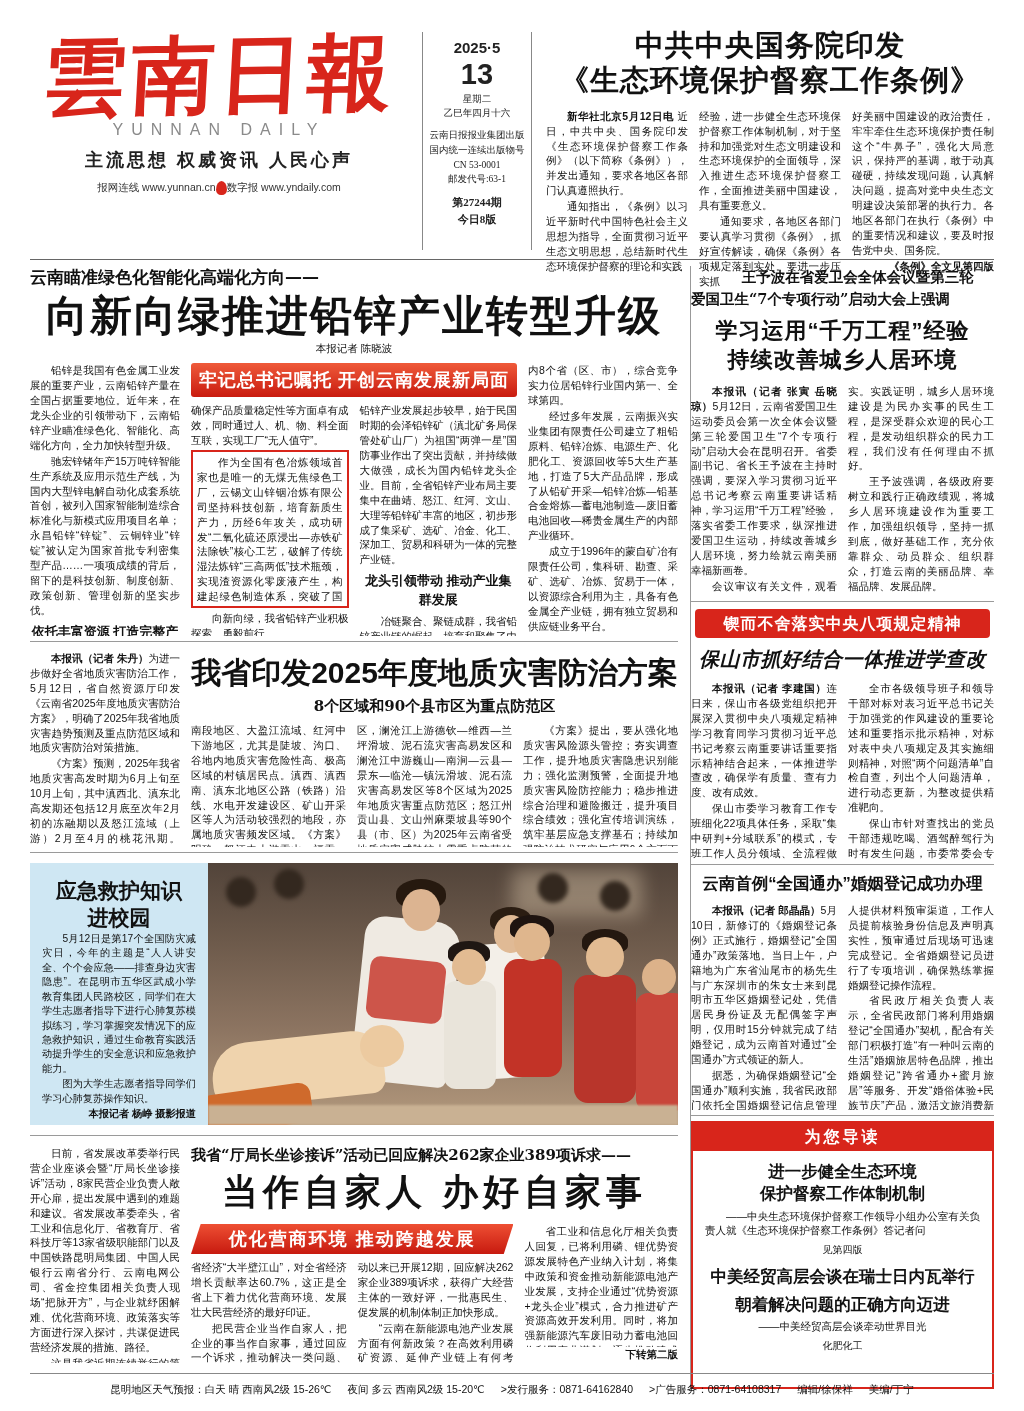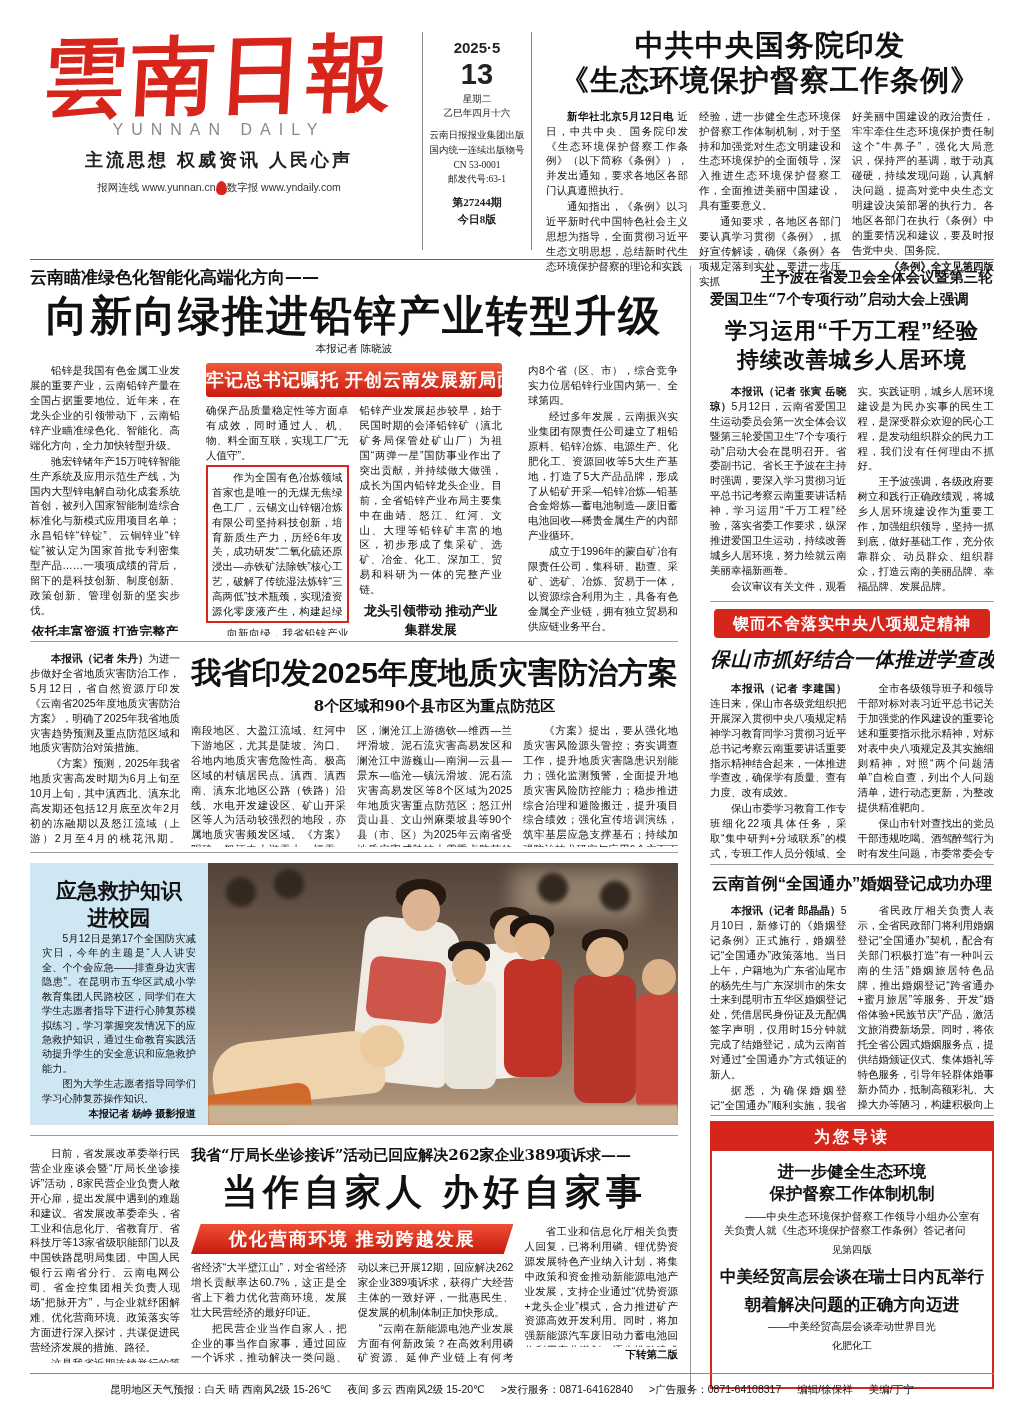--- a/index.html
+++ b/index.html
@@ -37,29 +37,29 @@
   .btx p.cont { text-indent:0; }
   .cols { display:flex; gap:11px; }
   .col { flex:1; min-width:0; }
   .turn { text-align:right !important; font-weight:bold; text-indent:0 !important; }
   .endnote { text-align:right !important; font-weight:bold; text-indent:0 !important; }
   .sub-head { font-weight:900; font-size:13px; text-align:center; margin:5px 0; }
 
   
   .main-row { display:flex; }
   .left-col { width:648px; flex:none; }
-  .right-col { flex:1; min-width:0; border-left:1px solid #999; margin-left:12px; padding-left:19px; }
+  .right-col { flex:1; min-width:0; border-left:1px solid #999; margin-left:12px; padding-left:0; }
   .sec { overflow:hidden; }
 
   
   .sec-lead { height:370px; }
   .lead-kicker { font-family:"DejaVu Serif","Liberation Serif",serif; font-weight:bold; font-size:17px; color:#111; }
   .lead-headline { margin:3px 0 2px; font-size:42px; font-weight:900; text-align:center; letter-spacing:2px; line-height:1.15; white-space:nowrap; }
   .lead-byline { text-align:center; font-size:10.5px; margin-bottom:7px; }
-  .lead-body { display:flex; gap:26px; }
+  .lead-body { display:flex; gap:11px; }
   .lcol1,.lcol4 { width:150px; flex:none; }
   .lcol4 { display:flex; flex-direction:column; }
   .lcol4 .grow { flex:1; overflow:hidden; }
   .lmid { flex:1; min-width:0; }
   .banner-red { background:linear-gradient(180deg,#ef5a3a,#c91b0f); color:#fff; font-weight:900; font-size:18px;
                 text-align:center; line-height:34px; height:34px; border-radius:3px; margin-bottom:6px;
                 letter-spacing:1px; white-space:nowrap; overflow:hidden; }
   .red-box { border:2px solid #d8251b; padding:3px 4px; margin:2px 0 3px; text-indent:2em; text-align:justify;
              max-height:148px; overflow:hidden; }
 
@@ -434,20 +434,21 @@
         <section class="sec sec-marriage">
           <h2 class="mar-headline">云南首例“全国通办”婚姻登记成功办理</h2>
           <div class="cols btx">
             <div class="col">
               <p><b>本报讯（记者 郎晶晶）</b><span>5月10日，新修订的《婚姻登记条例》正式施行，婚姻登记“全国通办”政策落地。当日上午，户籍地为广东省汕尾市的杨先生与广东深圳市的朱女士来到昆明市五华区婚姻登记处，凭借居民身份证及无配偶签字声明，仅用时15分钟就完成了结婚登记，成为云南首对通过“全国通办”方式领证的新人。</span></p>
               <div class="plist">
                   <p>据悉，为确保婚姻登记“全国通办”顺利实施，我省民政部门依托全国婚姻登记信息管理系统，实现与公安、法院等部门的数据共享，全省婚姻登记历史数据基本完成补录。为方便新人办理登记，通过“一部手机办事通”全面提供线上预约功能，昆明等地还通过设置材料预审专用邮箱，为当事</p>
                 </div>
             </div>
             <div class="col">
+              <p class="cont">人提供材料预审渠道，工作人员提前核验身份信息及声明真实性，预审通过后现场可迅速完成登记。全省婚姻登记员进行了专项培训，确保熟练掌握婚姻登记操作流程。</p>
               <div class="plist">
                   <p>省民政厅相关负责人表示，全省民政部门将利用婚姻登记“全国通办”契机，配合有关部门积极打造“有一种叫云南的生活”婚姻旅居特色品牌，推出婚姻登记“跨省通办+蜜月旅居”等服务、开发“婚俗体验+民族节庆”产品，激活文旅消费新场景。同时，将依托全省公园式婚姻服务点，提供结婚颁证仪式、集体婚礼等特色服务，引导年轻群体婚事新办简办，抵制高额彩礼、大操大办等陋习，构建积极向上的新型婚育文化。</p>
                 </div>
             </div>
           </div>
         </section>
 
         <div class="ld"></div>
 
         <section class="sec sec-guide">

